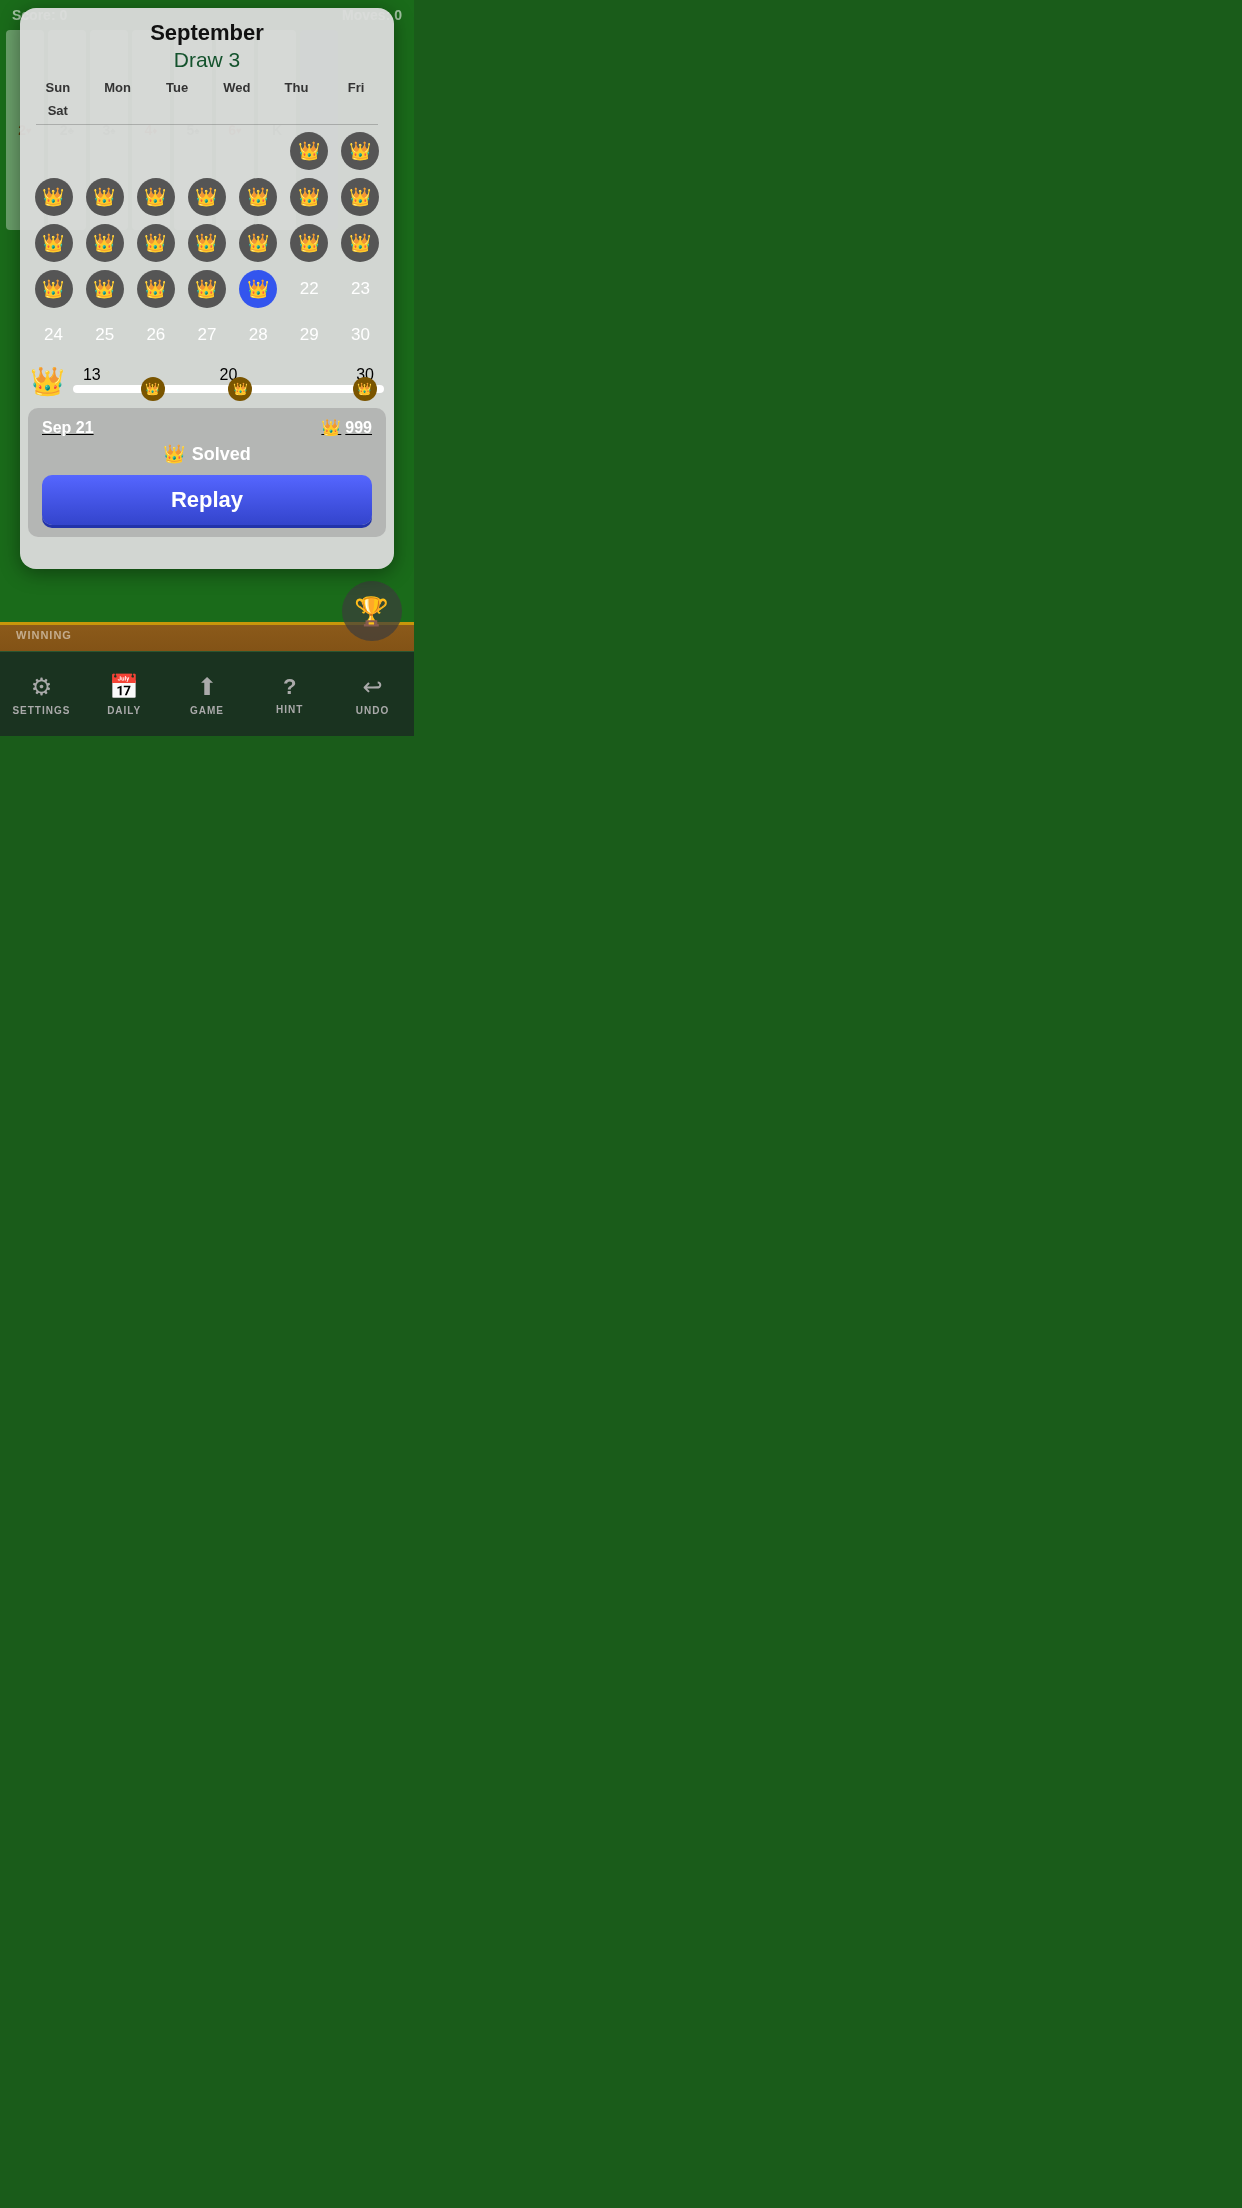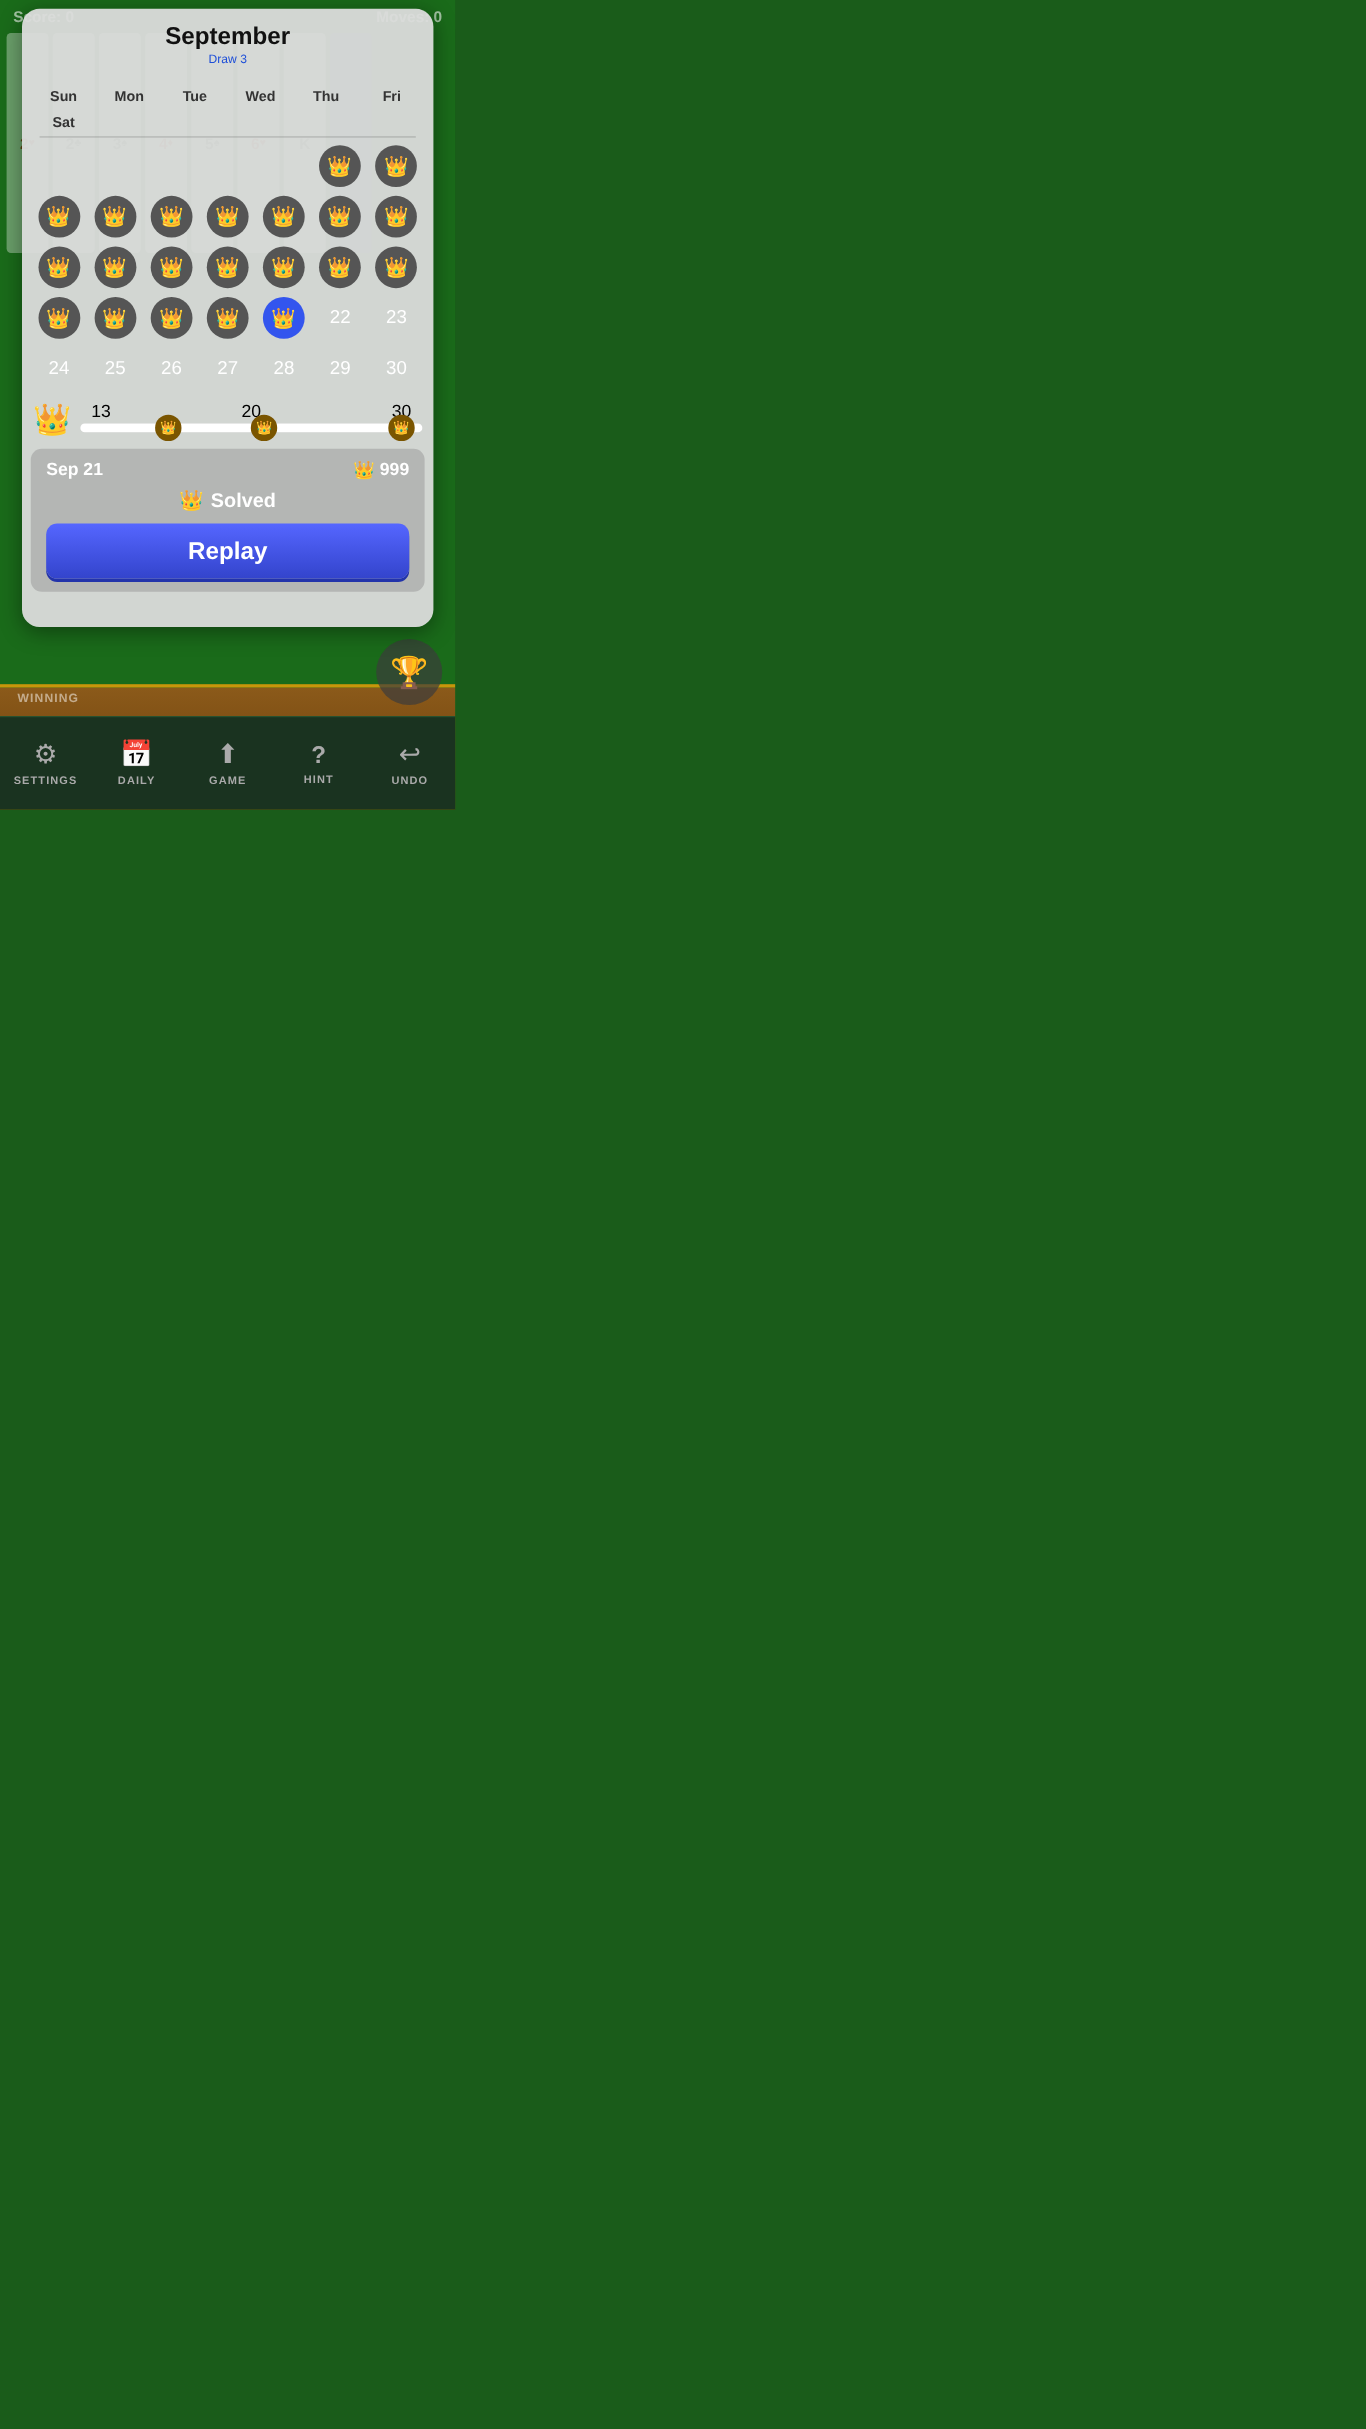--- a/index.html
+++ b/index.html
@@ -65,23 +65,23 @@
     .modal-title {
       text-align: center;
       font-size: 22px;
       font-weight: bold;
       color: #111;
       padding: 12px 0 2px 0;
     }
 
     .modal-subtitle {
       text-align: center;
-      font-size: 11px;
-      color: #1d4ed8;
-      margin-bottom: 16px;
+      font-size: 21px;
+      color: #14532d;
+      margin-bottom: 4px;
     }
 
     
     .cal-grid {
       padding: 0 8px;
     }
 
     .cal-header {
       display: grid;
       grid-template-columns: repeat(6, 1fr);
@@ -206,20 +206,21 @@
       background: rgba(160,160,160,0.6);
       border-radius: 10px;
       padding: 10px 14px 12px 14px;
     }
 
     .info-row {
       display: flex;
       justify-content: space-between;
       align-items: center;
       margin-bottom: 6px;
+      text-decoration: underline;
     }
 
     .info-date {
       font-size: 16px;
       font-weight: bold;
       color: #fff;
     }
 
     .info-score {
       font-size: 16px;

